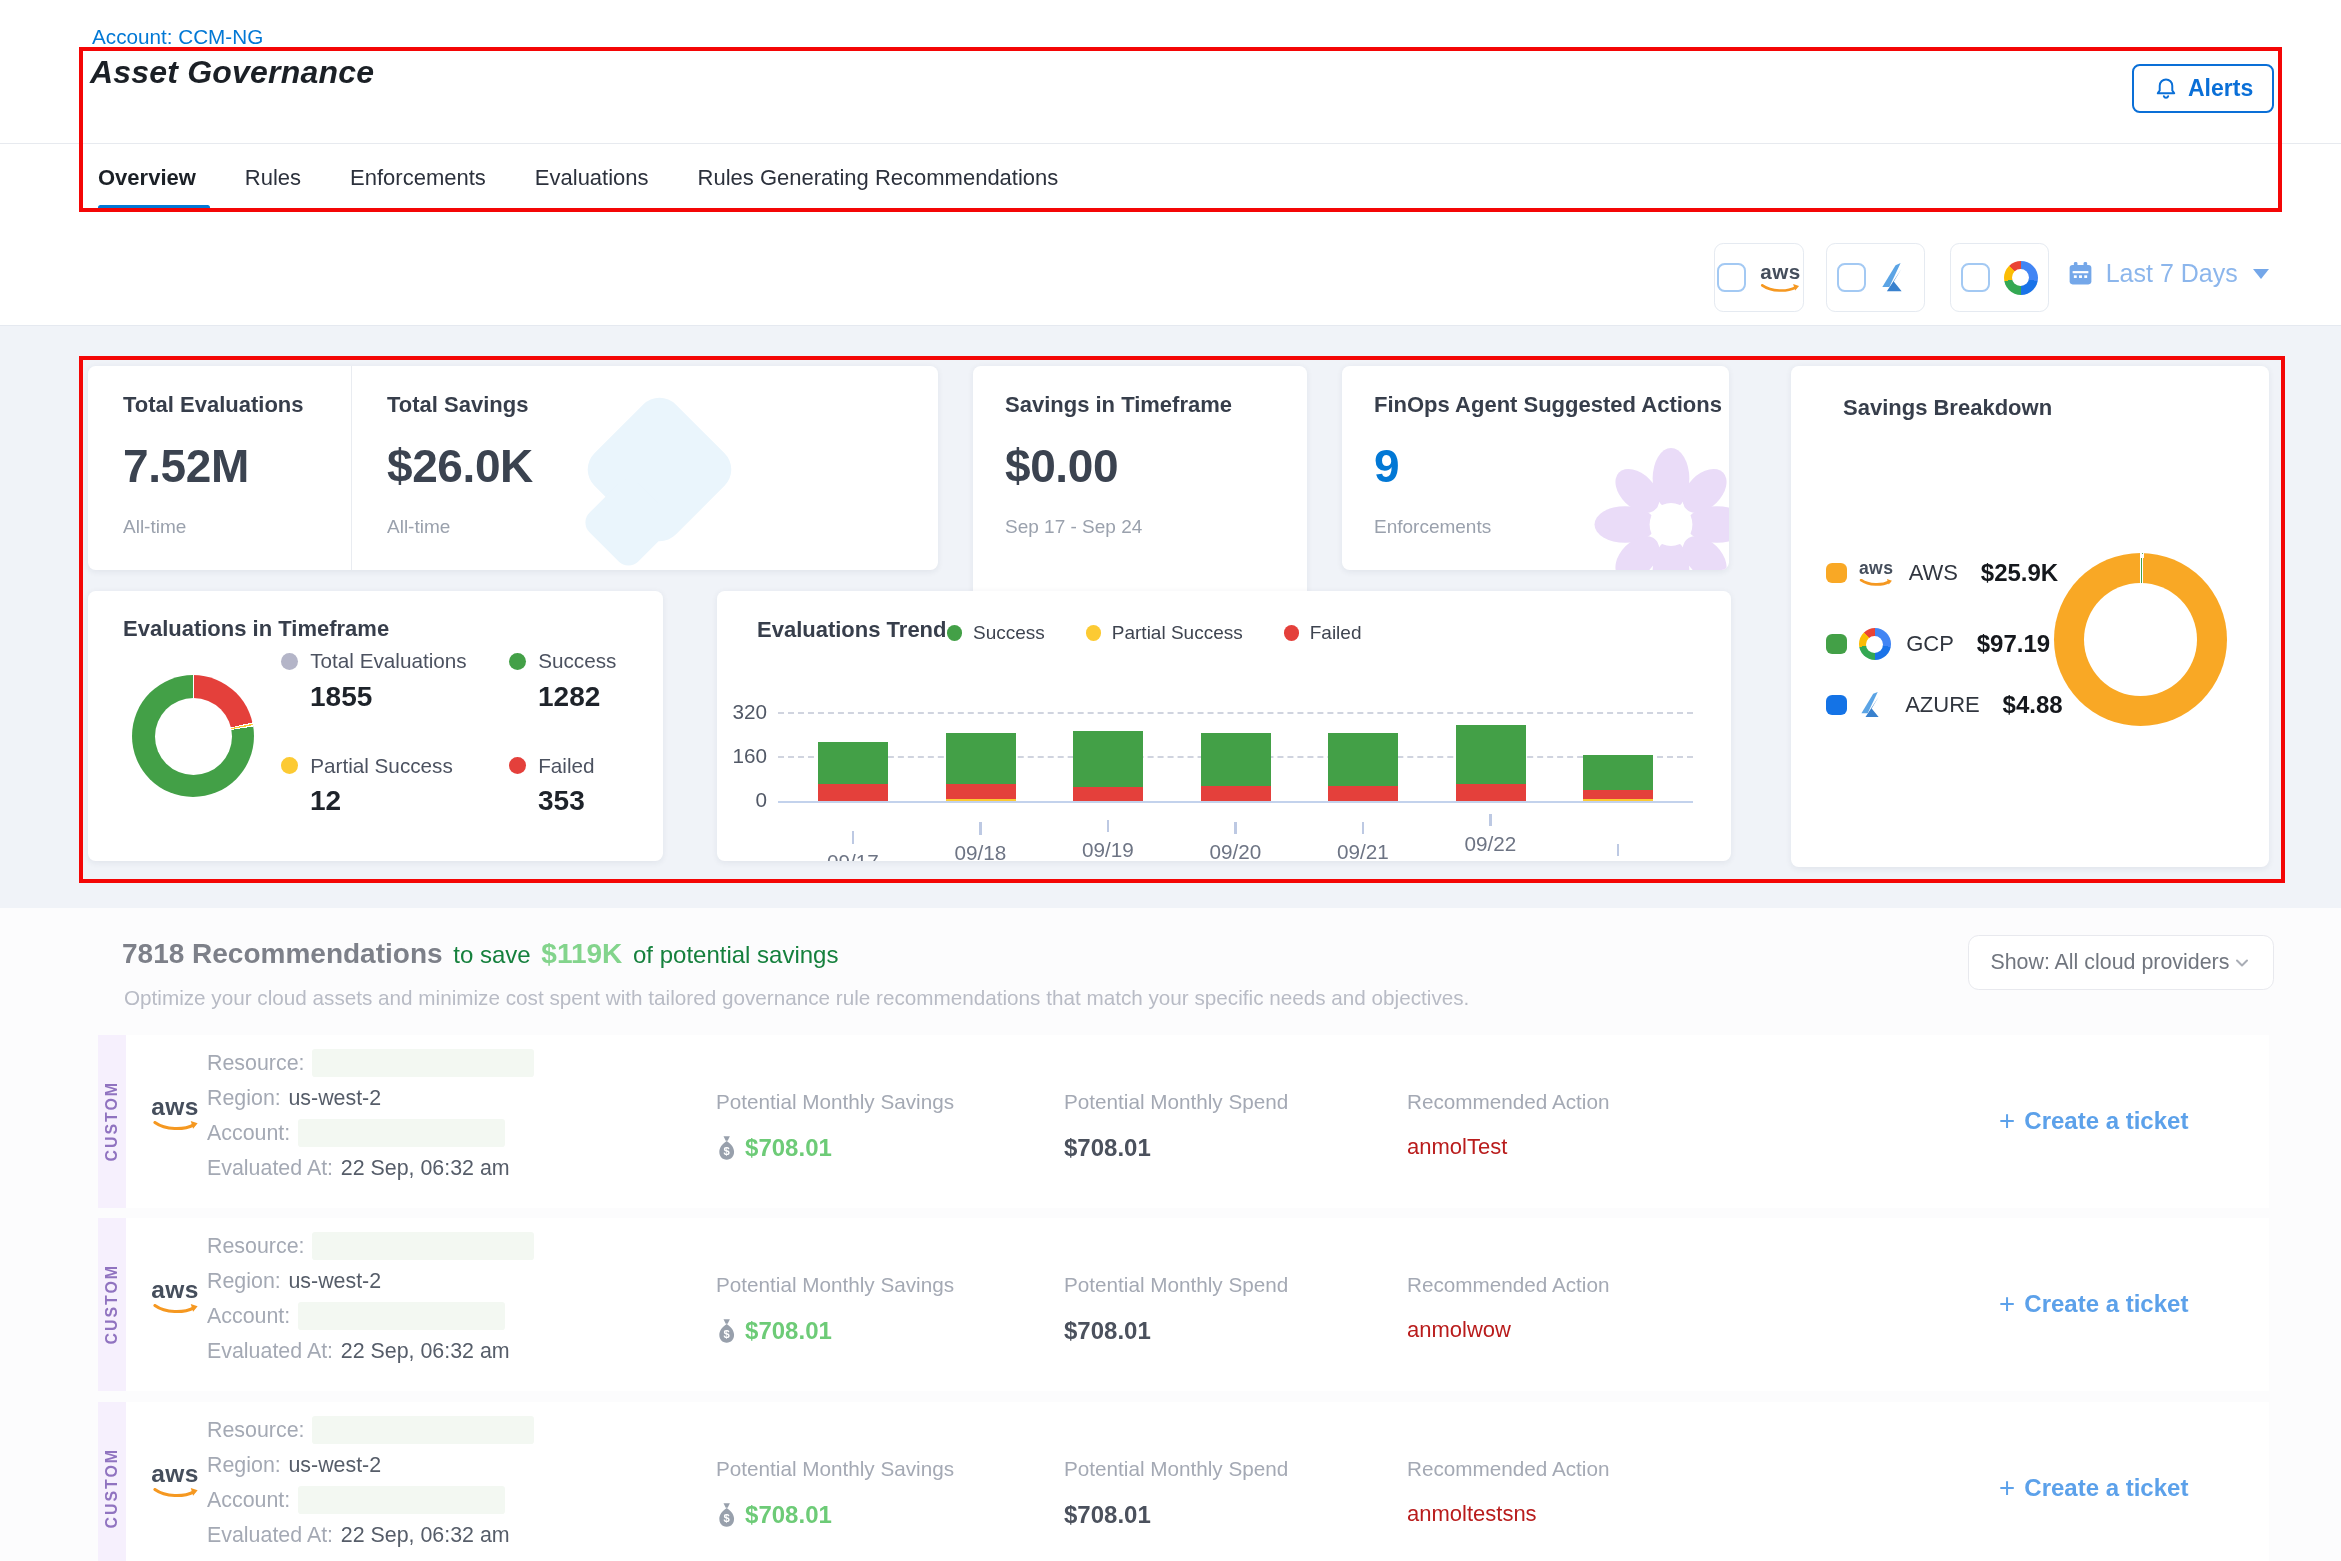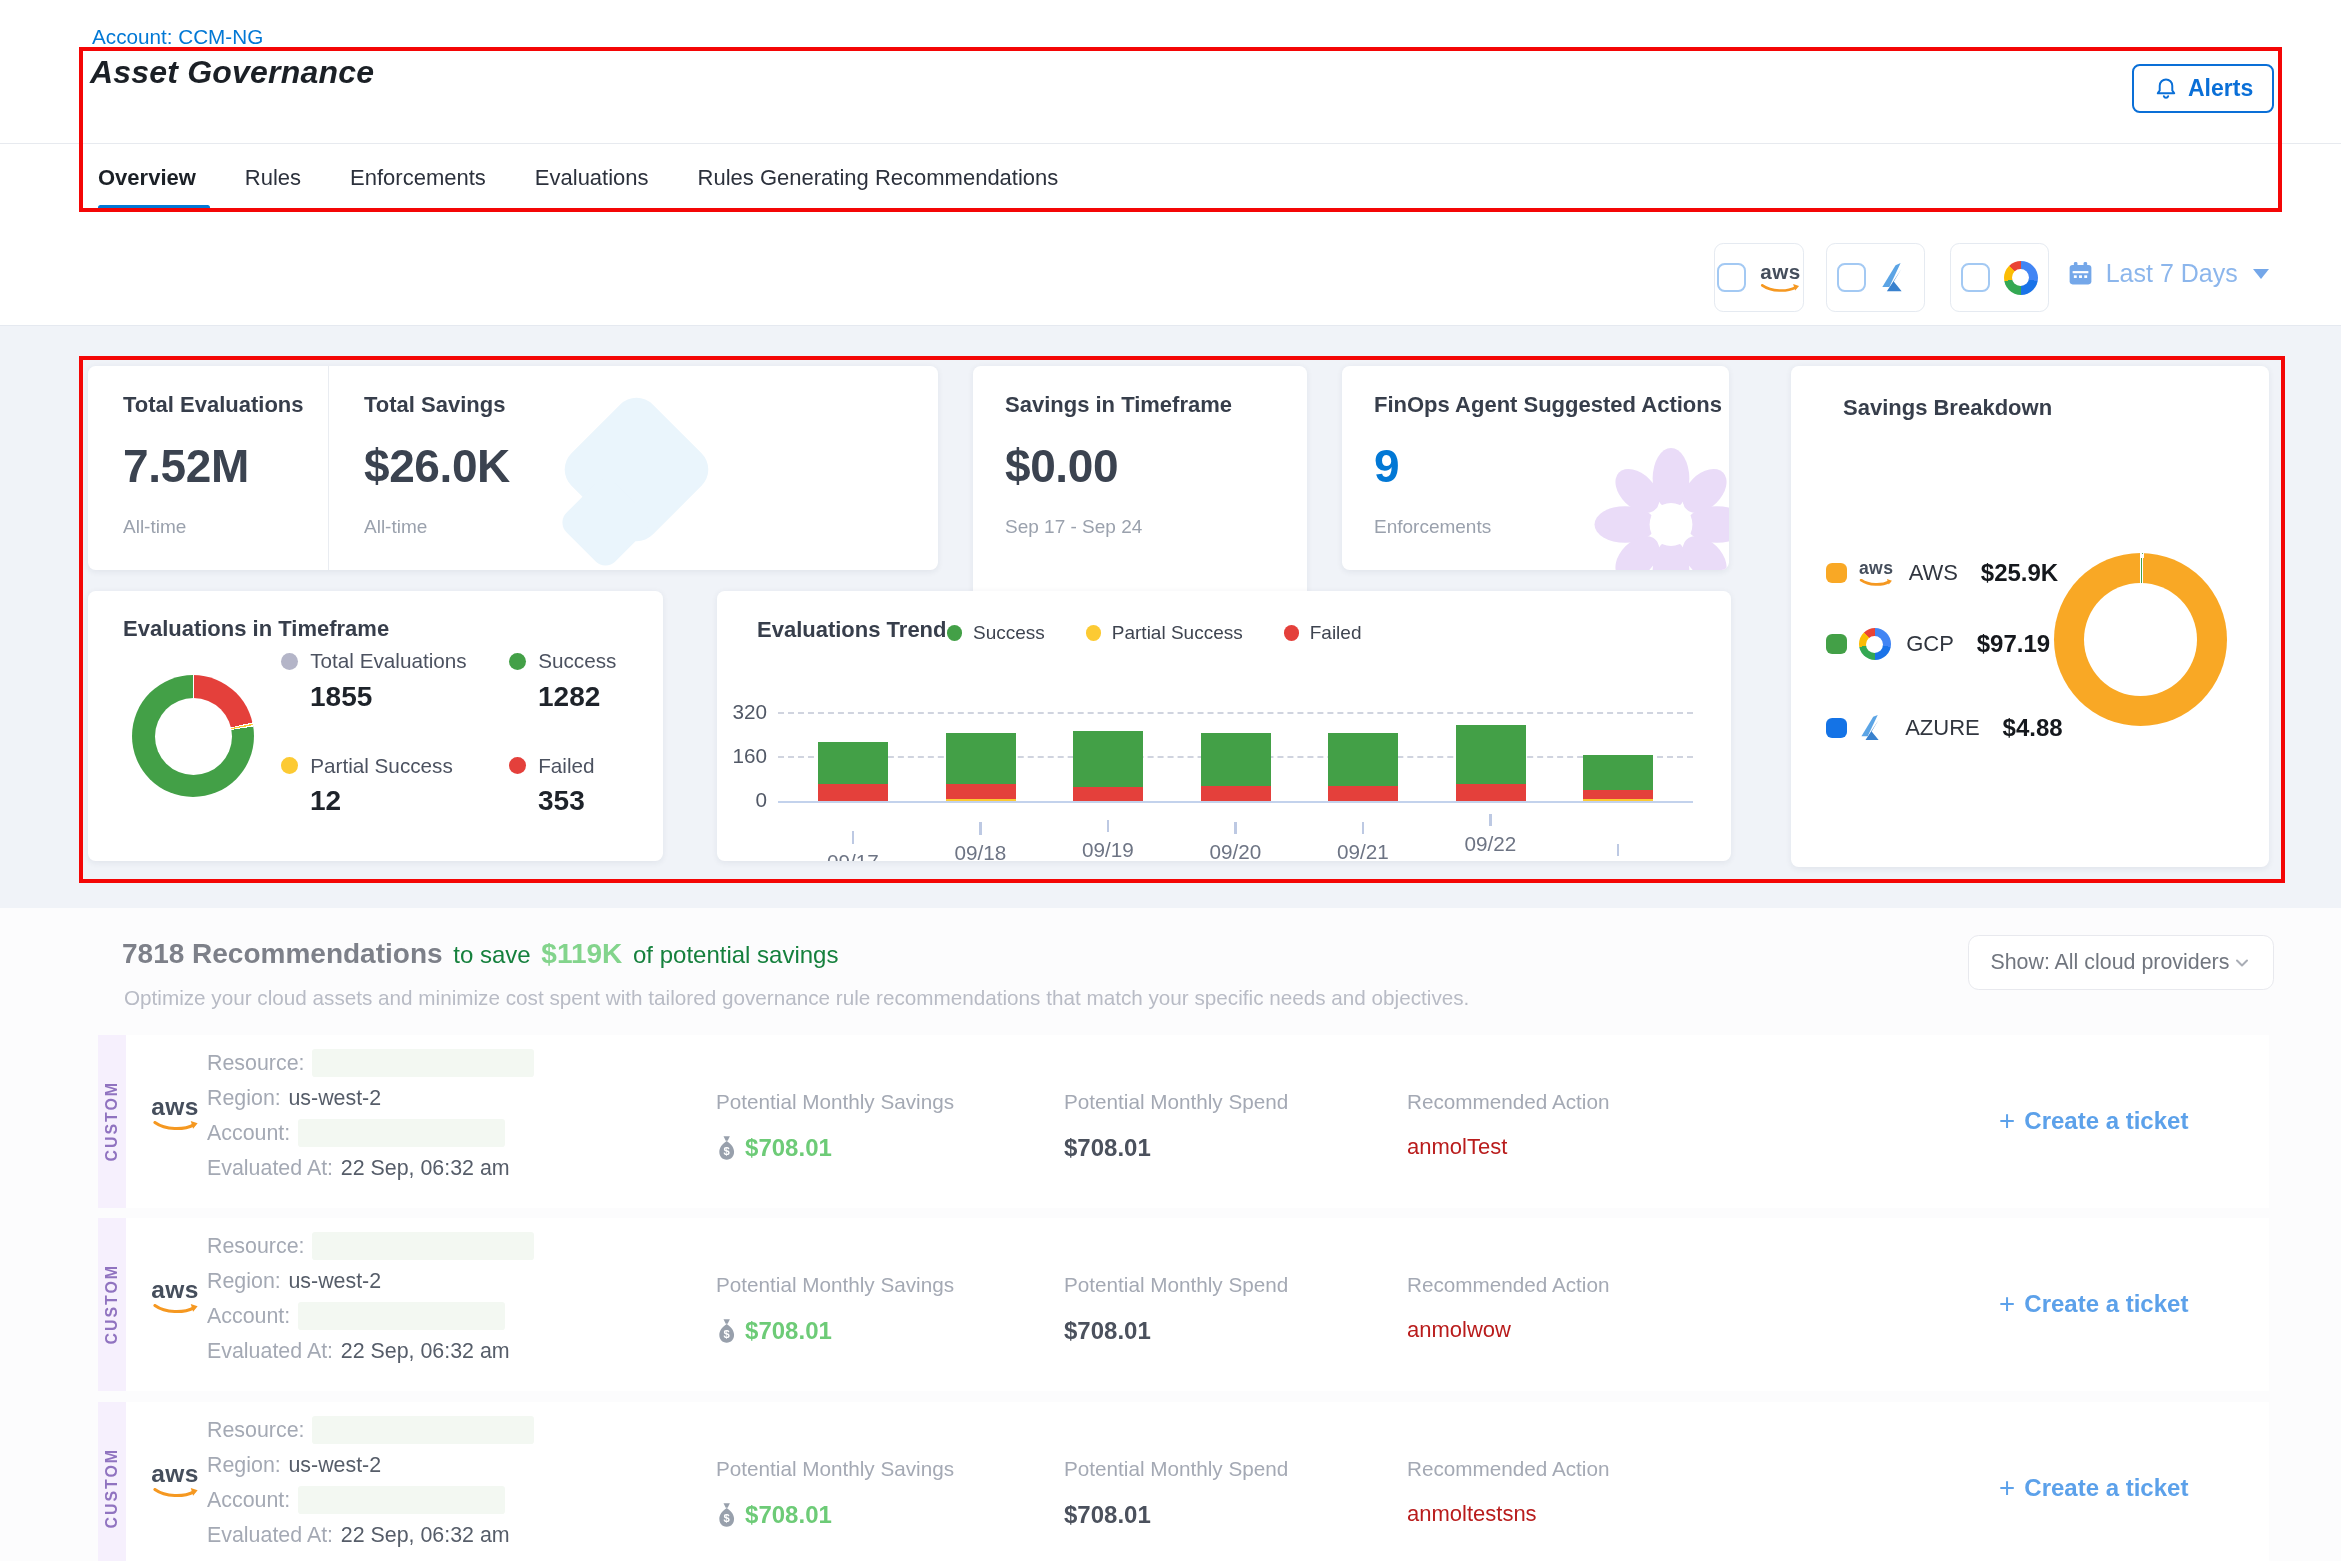--- a/index.html
+++ b/index.html
@@ -37,21 +37,21 @@
   .date-range { left:2066px; top:259px; display:flex; align-items:center; gap:10.7px; cursor:pointer; }
   .date-range .dr-text { font-size:25px; color:#8cb6ec; }
   .caret-down { width:0; height:0; border-left:8.4px solid transparent; border-right:8.4px solid transparent; border-top:10.7px solid #74a7e9; margin-left:4.6px; }
   .filters-divider { left:0; top:325px; width:2342px; border-top:1.5px solid #e5e9f0; }
 
   
   .content-bg { left:0; top:326px; width:2342px; height:582px; background:#f0f3f8; }
   .recs-bg { left:0; top:908px; width:2342px; height:654px; background:#fcfcfd; }
 
   
-  .card { position:absolute; background:#fff; border-radius:7.7px; box-shadow:0 1.5px 6.1px rgba(35,45,70,.07); overflow:hidden; }
+  .card { position:absolute; background:#fff; border-radius:7.7px; box-shadow:0 1.5px 6.1px rgba(35,45,70,.07); overflow:hidden;gap:23px; }
   .card-title { font-size:22px; font-weight:700; color:#373e4b; }
   .stat-value { font-size:46px; font-weight:700; color:#3b4350; letter-spacing:-0.4px; }
   .stat-caption { font-size:19px; color:#9aa1ad; }
 
   .card-a { left:88px; top:366px; width:850px; height:204px; display:flex; }
   .stat-cell { padding:26px 0 0 35px; position:relative; }
   .stat-cell + .stat-cell { border-left:1.5px solid #e9ecf1; }
   .stat-cell .stat-value { position:absolute; top:73px; left:35px; }
   .stat-cell .stat-caption { position:absolute; top:150px; left:35px; }
   .c1{width:240px;} .c2{width:276px;} .c3{width:335px;}
@@ -407,21 +407,21 @@
       </span>
     <span class="sav-name">AWS</span>
     <span class="sav-val">$25.9K</span>
   </div>
   <div class="sav-legend-item" style="top:262px;">
     <span class="swatch" style="background: rgb(67, 160, 71);"></span>
     <span class="gcp-ring" style="width:32px;height:32px;"></span>
     <span class="sav-name">GCP</span>
     <span class="sav-val">$97.19</span>
   </div>
-  <div class="sav-legend-item" style="top:348px;">
+  <div class="sav-legend-item" style="top:325px;">
     <span class="swatch" style="background: rgb(20, 115, 230);"></span>
     <svg width="31" height="27.6" viewBox="0 0 32 30">
       <path d="M19.5 1 8.6 24.3H1.8L14.6 3.1 19.5 1z" fill="#5ba4e5"></path>
       <path d="M20.4 6.5 12.9 18.9l7.6 9.4H6.2L20.4 6.5z" fill="#3981ce"></path>
     </svg>
     <span class="sav-name">AZURE</span>
     <span class="sav-val">$4.88</span>
   </div>
 
   <div class="donut sav-donut" id="sav-donut" style="background: conic-gradient(rgb(255, 255, 255) 0deg, rgb(255, 255, 255) 0.7deg, rgb(67, 160, 71) 0.7deg, rgb(67, 160, 71) 1.3456deg, rgb(255, 255, 255) 1.3456deg, rgb(255, 255, 255) 1.41316deg, rgb(20, 115, 230) 1.41316deg, rgb(20, 115, 230) 1.41316deg, rgb(255, 255, 255) 1.41316deg, rgb(255, 255, 255) 2.11316deg, rgb(249, 168, 37) 2.11316deg, rgb(249, 168, 37) 360deg);"></div>

